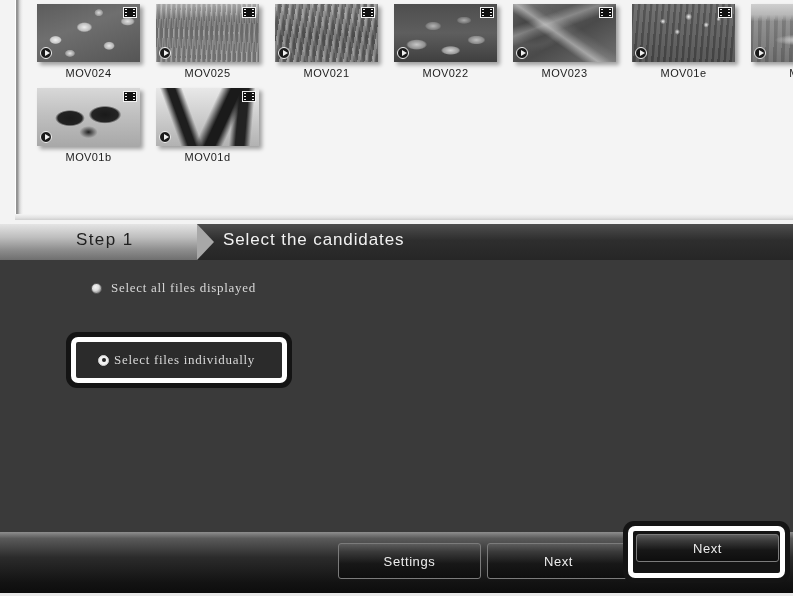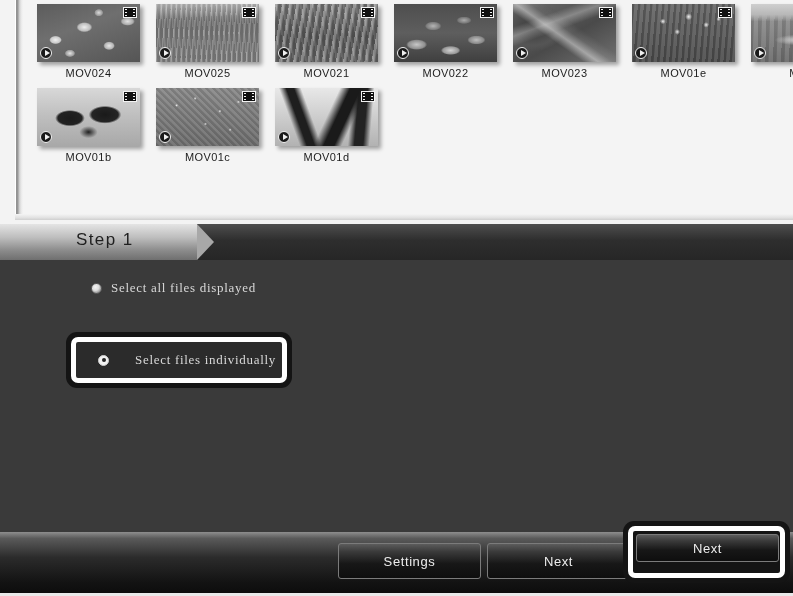--- a/index.html
+++ b/index.html
@@ -309,21 +309,21 @@
   .focus-individual {
     left: 66px; top: 332px;
     width: 226px; height: 56px;
   }
   .focus-individual .option-inner {
     position: absolute;
     left: 22px; top: 50%;
     transform: translateY(-50%);
     display: flex;
     align-items: center;
-    gap: 26px;
+    gap: 5px;
   }
 
   
   .footer {
     position: absolute;
     left: 0; top: 532px;
     width: 793px; height: 64px;
     background: linear-gradient(to bottom, #8e8e8e 0%, #5a5a5a 10%, #2b2b2b 40%, #121212 80%, #0b0b0b 100%);
   }
   .footer::after {
@@ -441,47 +441,40 @@
       <div class="thumb-row">
         <div class="thumb-cell">
           <div class="thumb-frame">
             <div class="thumb-img ph-darkflower"></div>
             <div class="film-icon"></div>
             <div class="play-icon"></div>
           </div>
           <div class="thumb-label">MOV01b</div>
         </div>
 
-        <div class="thumb-cell">
-          <div class="thumb-frame">
-            <div class="thumb-img ph-gravel"></div>
-            <div class="film-icon"></div>
-            <div class="play-icon"></div>
-          </div>
-          <div class="thumb-label">MOV01c</div>
-        </div>
 
         <div class="thumb-cell">
           <div class="thumb-frame">
             <div class="thumb-img ph-branch"></div>
             <div class="film-icon"></div>
             <div class="play-icon"></div>
           </div>
           <div class="thumb-label">MOV01d</div>
         </div>
       </div>
 
     </div>
     <div class="browser-bottom-edge"></div>
   </div>
 
   <div class="step-bar">
     <div class="step-chevron"></div>
     <div class="step-chevron-point"></div>
     <div class="step-chevron-label">Step 1</div>
+    <div class="step-title">Select the candidates</div>
   </div>
 
   <div class="panel"></div>
 
   <div class="option-row option-all">
     <span class="radio radio-off"></span>
     <span class="option-label">Select all files displayed</span>
   </div>
 
   <div class="focus-ring focus-individual">

